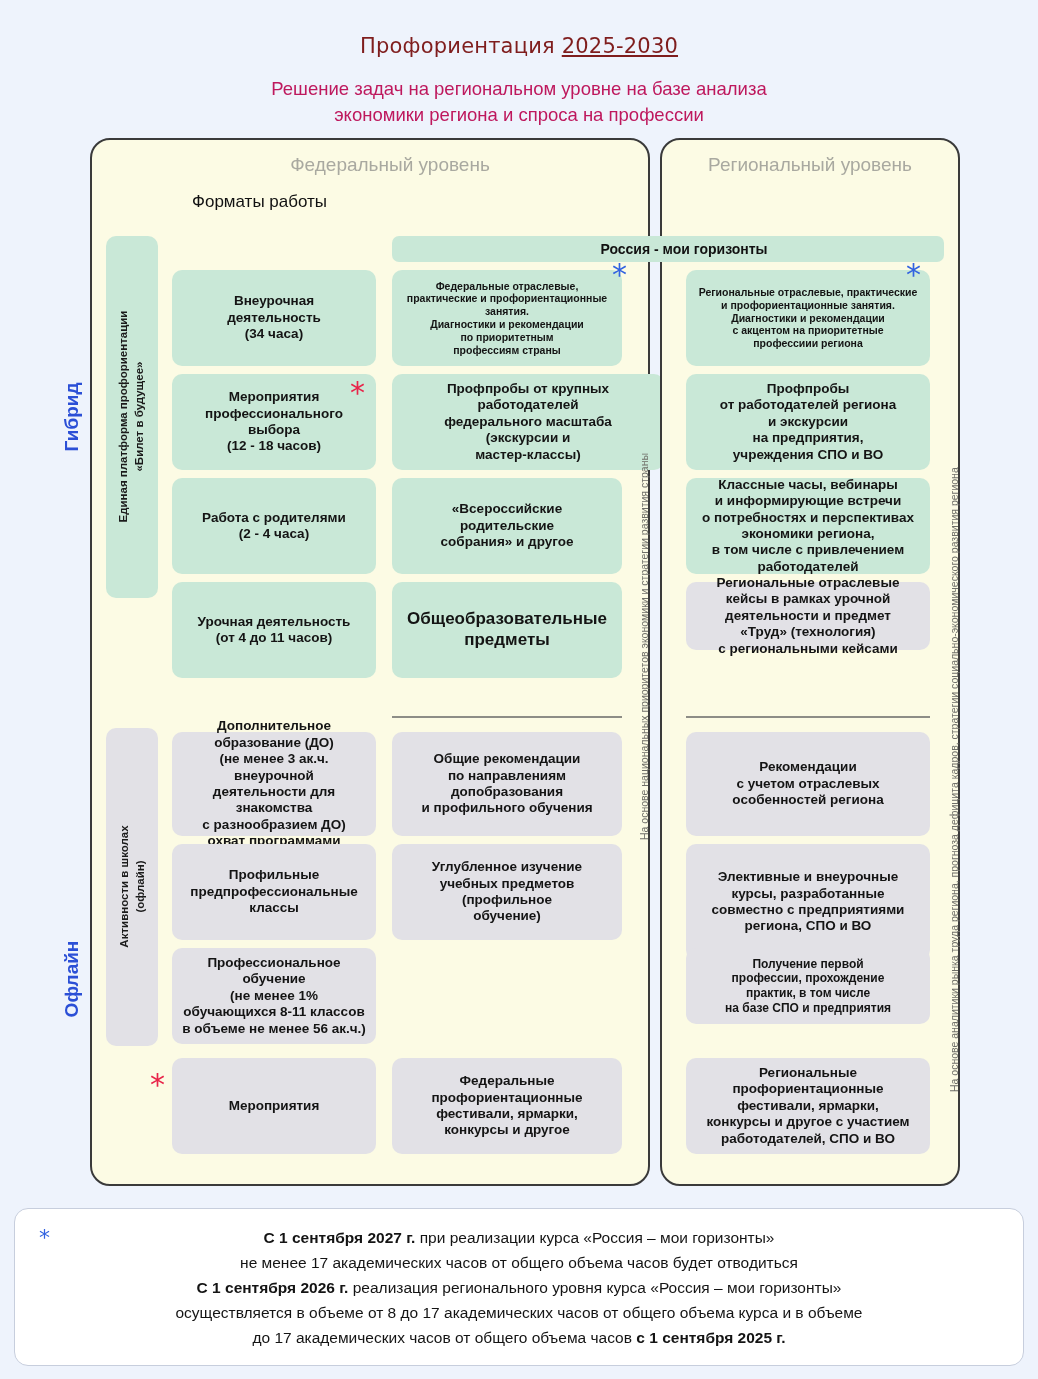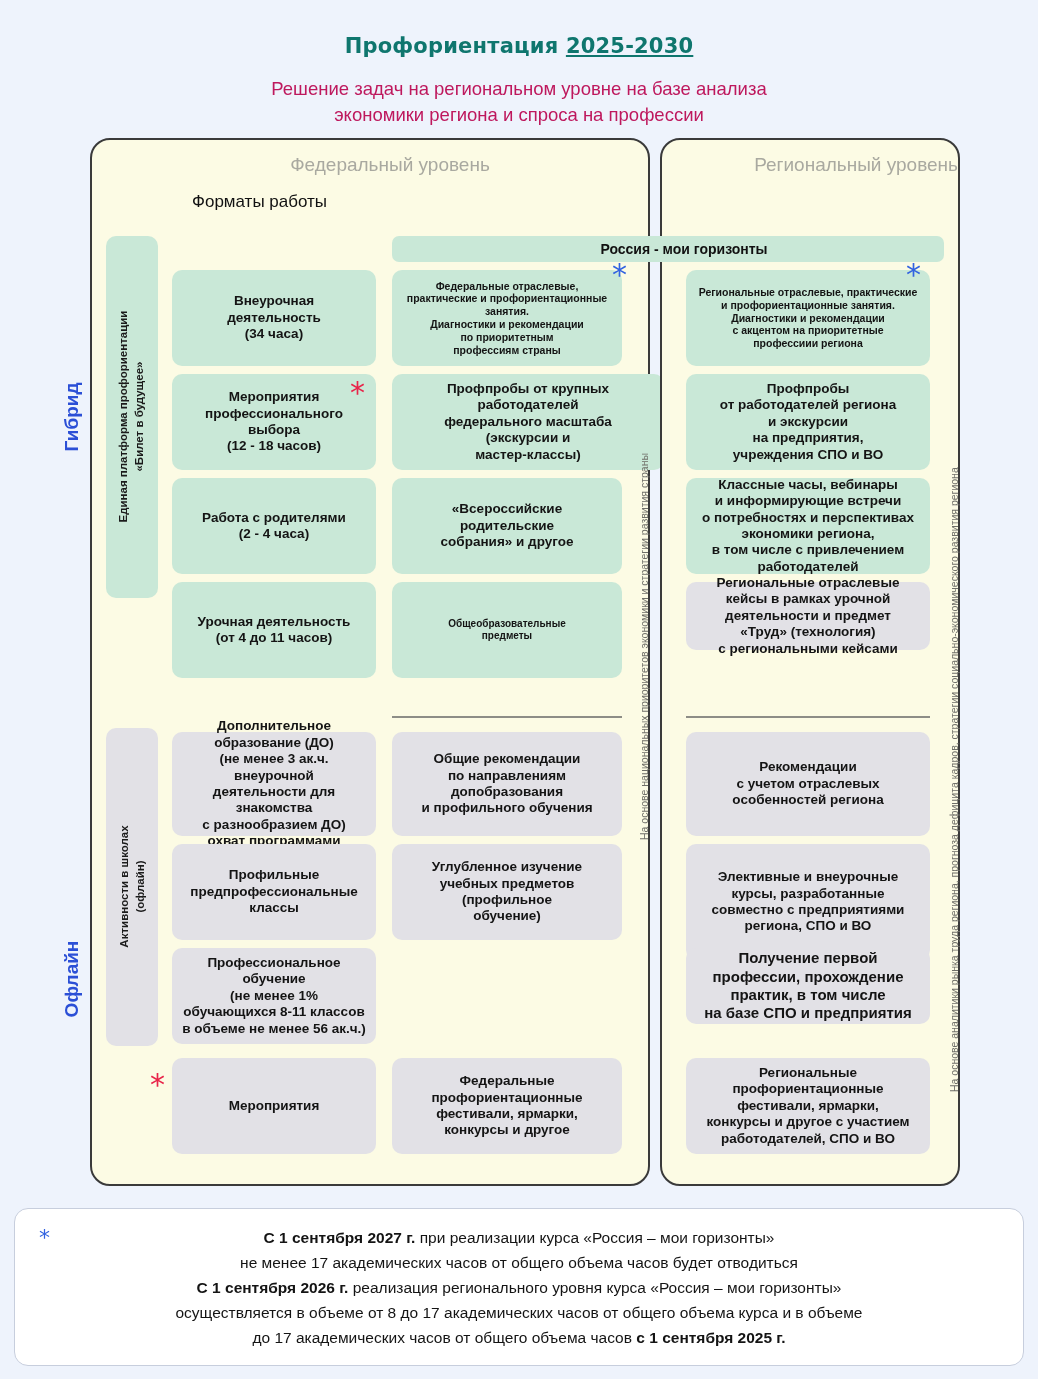--- a/index.html
+++ b/index.html
@@ -12,21 +12,21 @@
   .page {
     width: 1038px; height: 1379px;
     position: relative;
     background: #eef3fc;
     overflow: hidden;
   }
 
   
   .header { padding-top: 34px; text-align: center; }
   .title {
-    font-size: 21px; font-weight: bold; color: #0f766e;
+    font-size: 21px; font-weight: normal; color: #7f1d1d;
     letter-spacing: .2px;
   }
   .title .years { text-decoration: underline; }
   .subtitle {
     margin-top: 18px;
     font-size: 18.5px; color: #be185d; line-height: 1.42;
     font-family: "Liberation Sans", sans-serif;
   }
 
   
@@ -52,21 +52,21 @@
     background: #fcfbe4;
     border: 2px solid #3a3a3a;
     border-radius: 20px;
     height: 1048px;
   }
   .panel-federal { left: 76px; width: 560px; }
   .panel-regional { left: 646px; width: 300px; }
 
   .panel-head {
     position: absolute; top: 14px; left: 0; right: 0;
-    text-align: right;
+    text-align: center;
     font-size: 19px; color: #a9a9a0;
     font-family: "Liberation Sans", sans-serif;
   }
   .panel-federal .panel-head { text-align: center; padding-left: 40px; }
 
   .formats-label {
     position: absolute; top: 52px; left: 100px;
     font-size: 17px; color: #111; font-weight: normal;
     font-family: "Liberation Sans", sans-serif;
   }
@@ -213,21 +213,21 @@
 
       <div class="card green" style="left:300px;top:130px;width:230px;height:96px;font-size:10.5px;">
         <span class="card-text">Федеральные отраслевые,<br>практические и профориентационные<br>занятия.<br>Диагностики и рекомендации<br>по приоритетным<br>профессиям страны</span>
         </div>
       <div class="card green" style="left:300px;top:234px;width:272px;height:96px;font-size:13.5px;">
         <span class="card-text">Профпробы от крупных<br>работодателей<br>федерального масштаба<br>(экскурсии и<br>мастер-классы)</span>
         </div>
       <div class="card green" style="left:300px;top:338px;width:230px;height:96px;font-size:13.5px;">
         <span class="card-text">«Всероссийские<br>родительские<br>собрания» и другое</span>
         </div>
-      <div class="card green" style="left:300px;top:442px;width:230px;height:96px;font-size:10px;">
+      <div class="card green" style="left:300px;top:442px;width:230px;height:96px;font-size:17px;">
         <span class="card-text">Общеобразовательные<br>предметы</span>
         </div>
 
       <div class="divider" style="left:300px;top:576px;width:230px;"></div>
 
       <div class="card grey" style="left:80px;top:592px;width:204px;height:104px;font-size:13.5px;">
         <span class="card-text"><br>          Дополнительное<br>образование (ДО)<br>          (не менее 3 ак.ч. внеурочной<br>деятельности для знакомства<br>с разнообразием ДО)<br>охват программами<br>от 50% до 70%<br>        </span>
         </div>
       <div class="card grey" style="left:80px;top:704px;width:204px;height:96px;font-size:13.5px;">
         <span class="card-text">Профильные<br>предпрофессиональные<br>классы</span>
@@ -276,21 +276,21 @@
         </div>
 
       <div class="divider" style="left:24px;top:576px;width:244px;"></div>
 
       <div class="card grey" style="left:24px;top:592px;width:244px;height:104px;font-size:13.5px;">
         <span class="card-text">Рекомендации<br>с учетом отраслевых<br>особенностей региона</span>
         </div>
       <div class="card grey" style="left:24px;top:704px;width:244px;height:116px;font-size:13.5px;">
         <span class="card-text">Элективные и внеурочные<br>курсы, разработанные<br>совместно с предприятиями<br>региона, СПО и ВО</span>
         </div>
-      <div class="card grey" style="left:24px;top:808px;width:244px;height:76px;font-size:15px;">
+      <div class="card grey" style="left:24px;top:808px;width:244px;height:76px;font-size:12px;">
         <span class="card-text">Получение первой<br>профессии,  прохождение<br>практик, в том числе<br>на базе СПО и предприятия</span>
         </div>
       <div class="card grey" style="left:24px;top:918px;width:244px;height:96px;font-size:13.5px;">
         <span class="card-text">Региональные<br>профориентационные<br>фестивали, ярмарки,<br>конкурсы и другое с участием<br>работодателей, СПО и ВО</span>
         </div>
 
       <div class="sidenote" style="left:286px;top:952px;">На основе аналитики рынка труда региона, прогноза дефицита кадров, стратегии социально-экономического развития региона</div>
 
       <div class="ast ast-blue" style="left:244px;top:120px;">*</div>
     </div>

